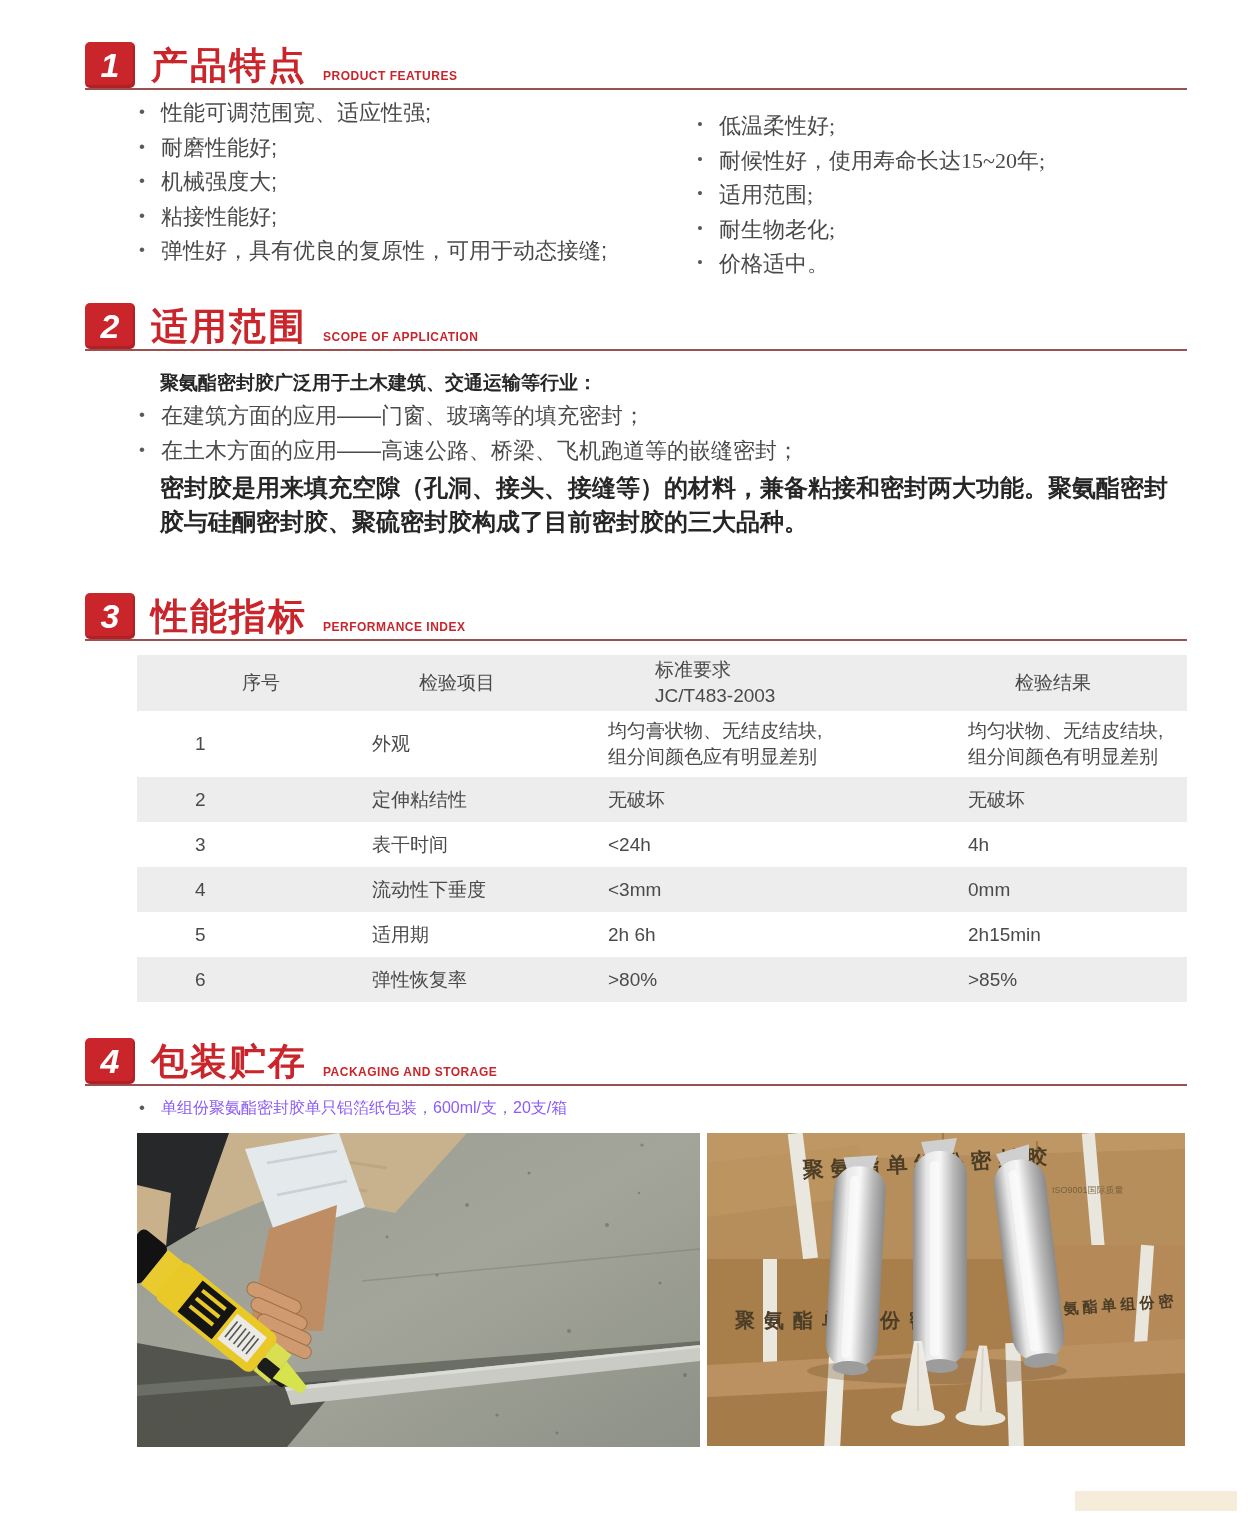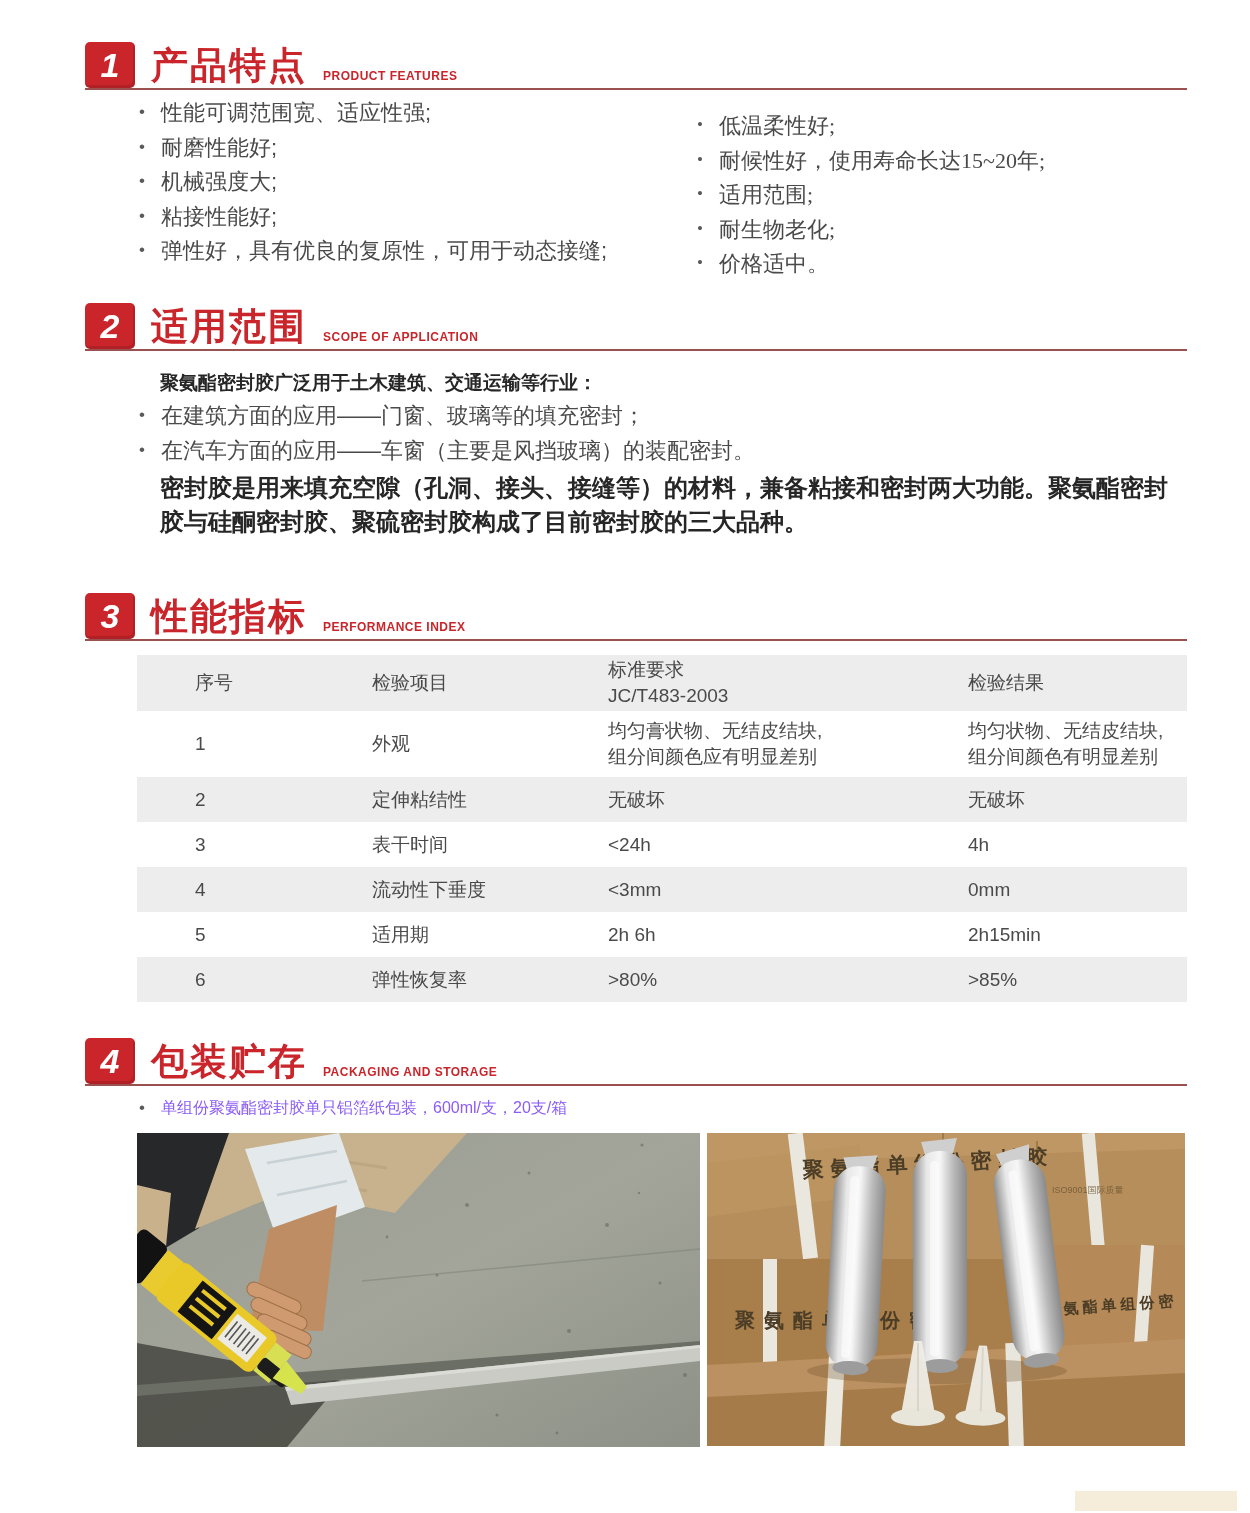--- a/index.html
+++ b/index.html
@@ -33,21 +33,21 @@
   .scope { position:absolute; left:137px; top:368px; width:1055px; }
   .scope-intro { font-size:19px; font-weight:bold; color:#262626; padding-left:23px;
                  line-height:30px; margin-bottom:1px; }
   .scope-note { font-size:24px; font-weight:bold; color:#262626; padding-left:23px;
                 line-height:34px; margin-top:3px; width:1050px; }
 
   
   .ptable { position:absolute; left:137px; top:655px; width:1050px; }
   .trow { display:grid; grid-template-columns:235px 236px 360px 219px; align-items:center; min-height:45px; background:#fff; }
   .trow.band { background:#ededed; }
-  .trow.head { min-height:56px; }
+  .trow.head { min-height:56px;padding-left:47px; }
   .trow.tall { min-height:66px; }
   .tcell { font-size:19px; color:#4a4a4a; white-space:pre-line; line-height:26px; padding-right:10px; }
   .tcell.c0 { padding-left:58px; }
 
   
   .pack-item { position:absolute; left:137px; top:1093px; width:1050px; }
   .pack-item .li { position:relative; padding-left:24px; font-size:16px; color:#8b5cf6; line-height:30px; }
   .pack-item .li::before { content:"•"; position:absolute; left:2px; top:0; color:#5a5a5a; font-size:17px; }
 
   
@@ -97,21 +97,21 @@
       <span class="title-zh">适用范围</span>
       <span class="title-en">SCOPE OF APPLICATION</span>
     </div>
     <div class="rule"></div>
   </div>
 
   <div class="scope">
     <div class="scope-intro">聚氨酯密封胶广泛用于土木建筑、交通运输等行业：</div>
     <ul class="blist loose">
         <li>在建筑方面的应用——门窗、玻璃等的填充密封；</li>
-        <li>在汽车方面的应用——车窗（主要是风挡玻璃）的装配密封。</li>
+        <li>在土木方面的应用——高速公路、桥梁、飞机跑道等的嵌缝密封；</li>
       </ul>
     <div class="scope-note">密封胶是用来填充空隙（孔洞、接头、接缝等）的材料，兼备粘接和密封两大功能。聚氨酯密封胶与硅酮密封胶、聚硫密封胶构成了目前密封胶的三大品种。</div>
   </div>
 
   <div class="sec-header" style="top:591px">
     <div class="sec-head-inner">
       <div class="badge">
         <span>3</span>
       </div>
       <span class="title-zh">性能指标</span>

